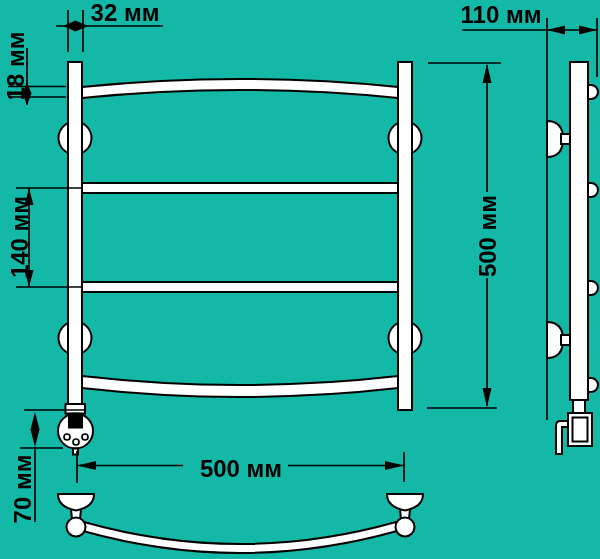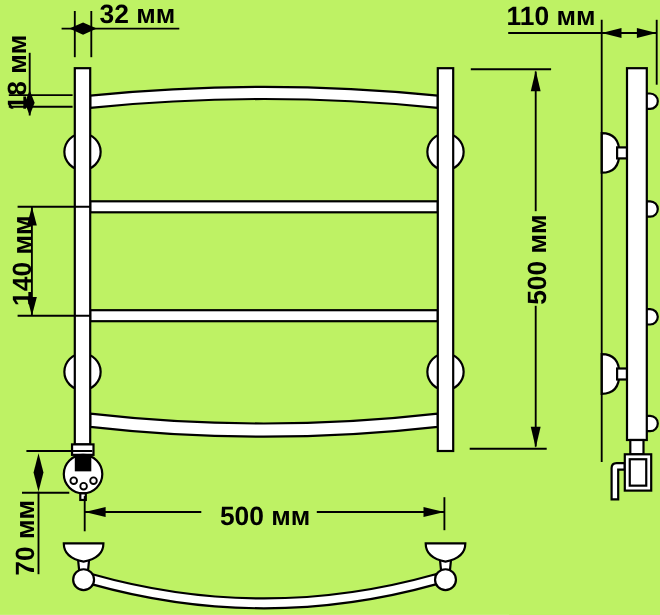--- a/index.html
+++ b/index.html
@@ -1,16 +1,16 @@
 <!DOCTYPE html>
 <html><head>
 <meta charset="utf-8">
 <style>
   html,body{margin:0;padding:0;background:#ffffff;}
-  .canvas{position:relative;width:600px;height:559px;background:#bef264;overflow:hidden;
+  .canvas{position:relative;width:600px;height:559px;background:#14b8a6;overflow:hidden;
           font-family:"Liberation Sans",sans-serif;}
   svg{display:block;}
   svg text{font-family:"Liberation Sans",sans-serif;font-weight:bold;font-size:24px;fill:#000;}
   .fw{stroke:#000;stroke-width:2;fill:#ffffff;}
   .dl{stroke:#000;stroke-width:1.7;fill:none;}
   .ar{fill:#000;stroke:none;}
   .blk{fill:#000;stroke:none;}
   .dot{fill:#ffffff;stroke:#000;stroke-width:1.7;}
 </style>
 </head>

